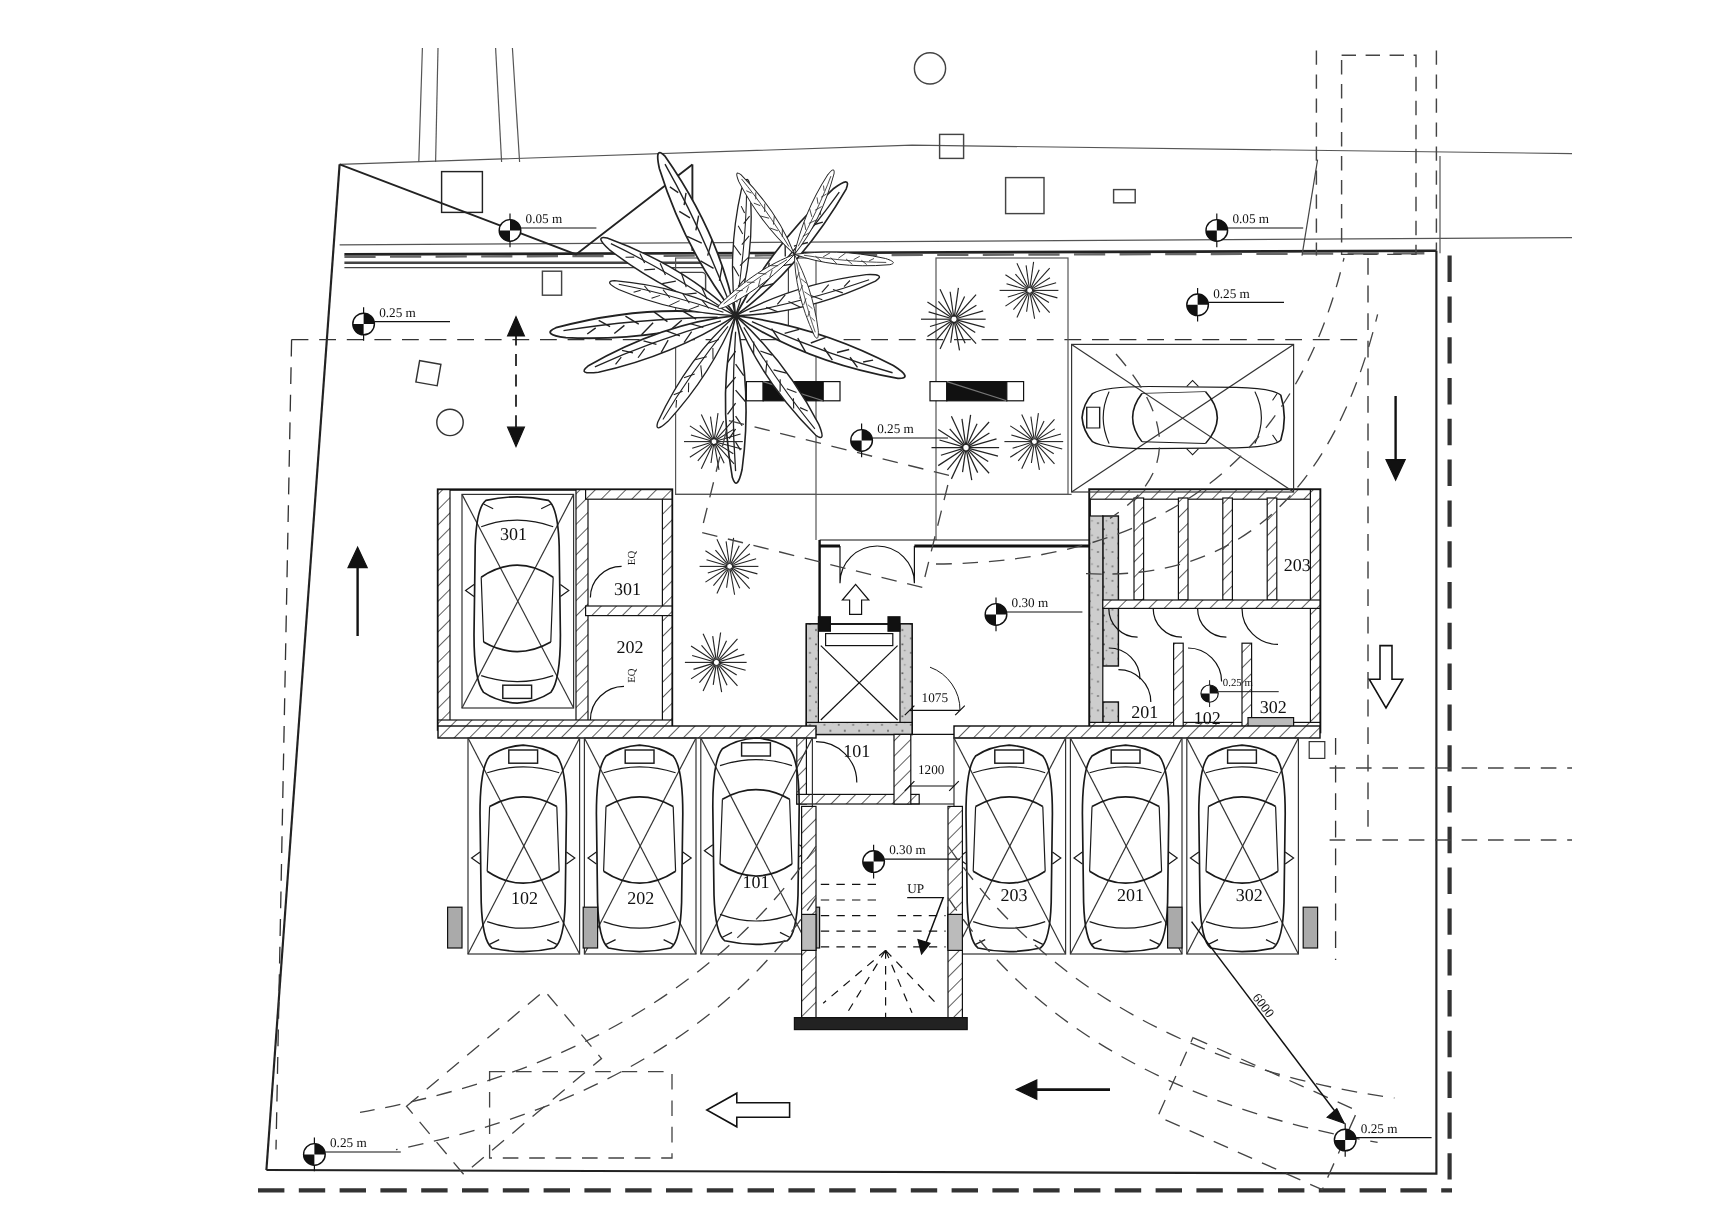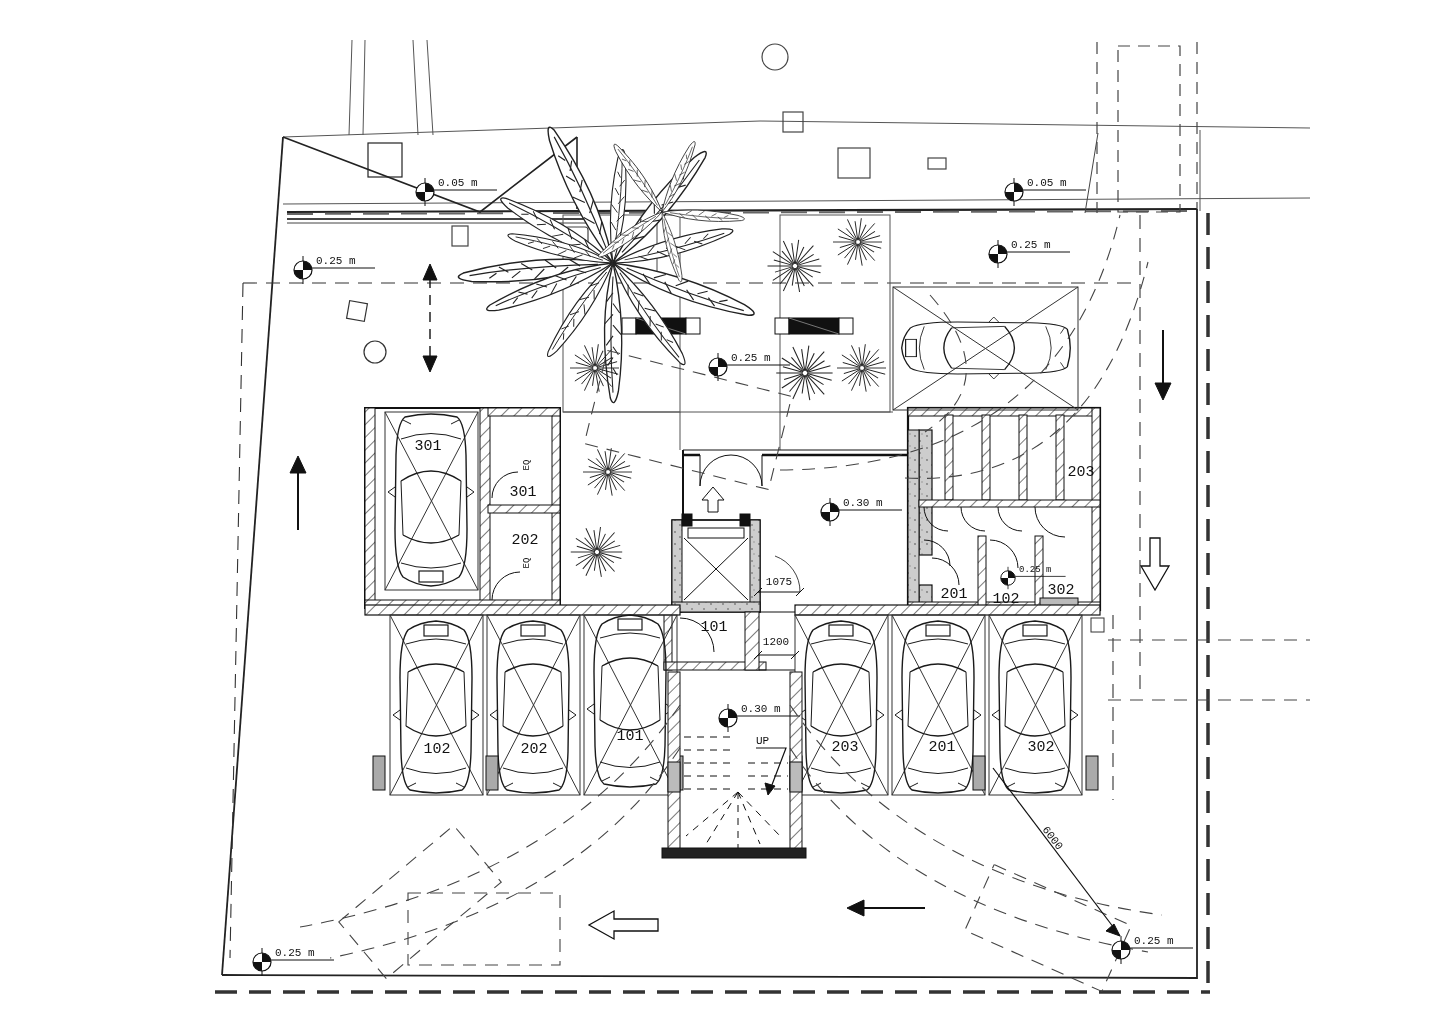--- a/index.html
+++ b/index.html
@@ -1,17 +1,17 @@
 <!DOCTYPE html>
 <html><head>
 <meta charset="utf-8">
 <style>
   html,body{margin:0;padding:0;background:#ffffff;}
   #stage{position:relative;width:1436px;height:1012px;background:#fff;overflow:hidden;
-         font-family:Liberation Mono, monospace;}
+         font-family:Liberation Serif, serif;}
   svg{position:absolute;left:0;top:0;}
   text{fill:#111;}
   .lbl{font-size:15px;}
   .sm{font-size:11px;}
   .xs{font-size:9px;}
 </style>
 </head>
 <body>
 
 <div id="stage">

